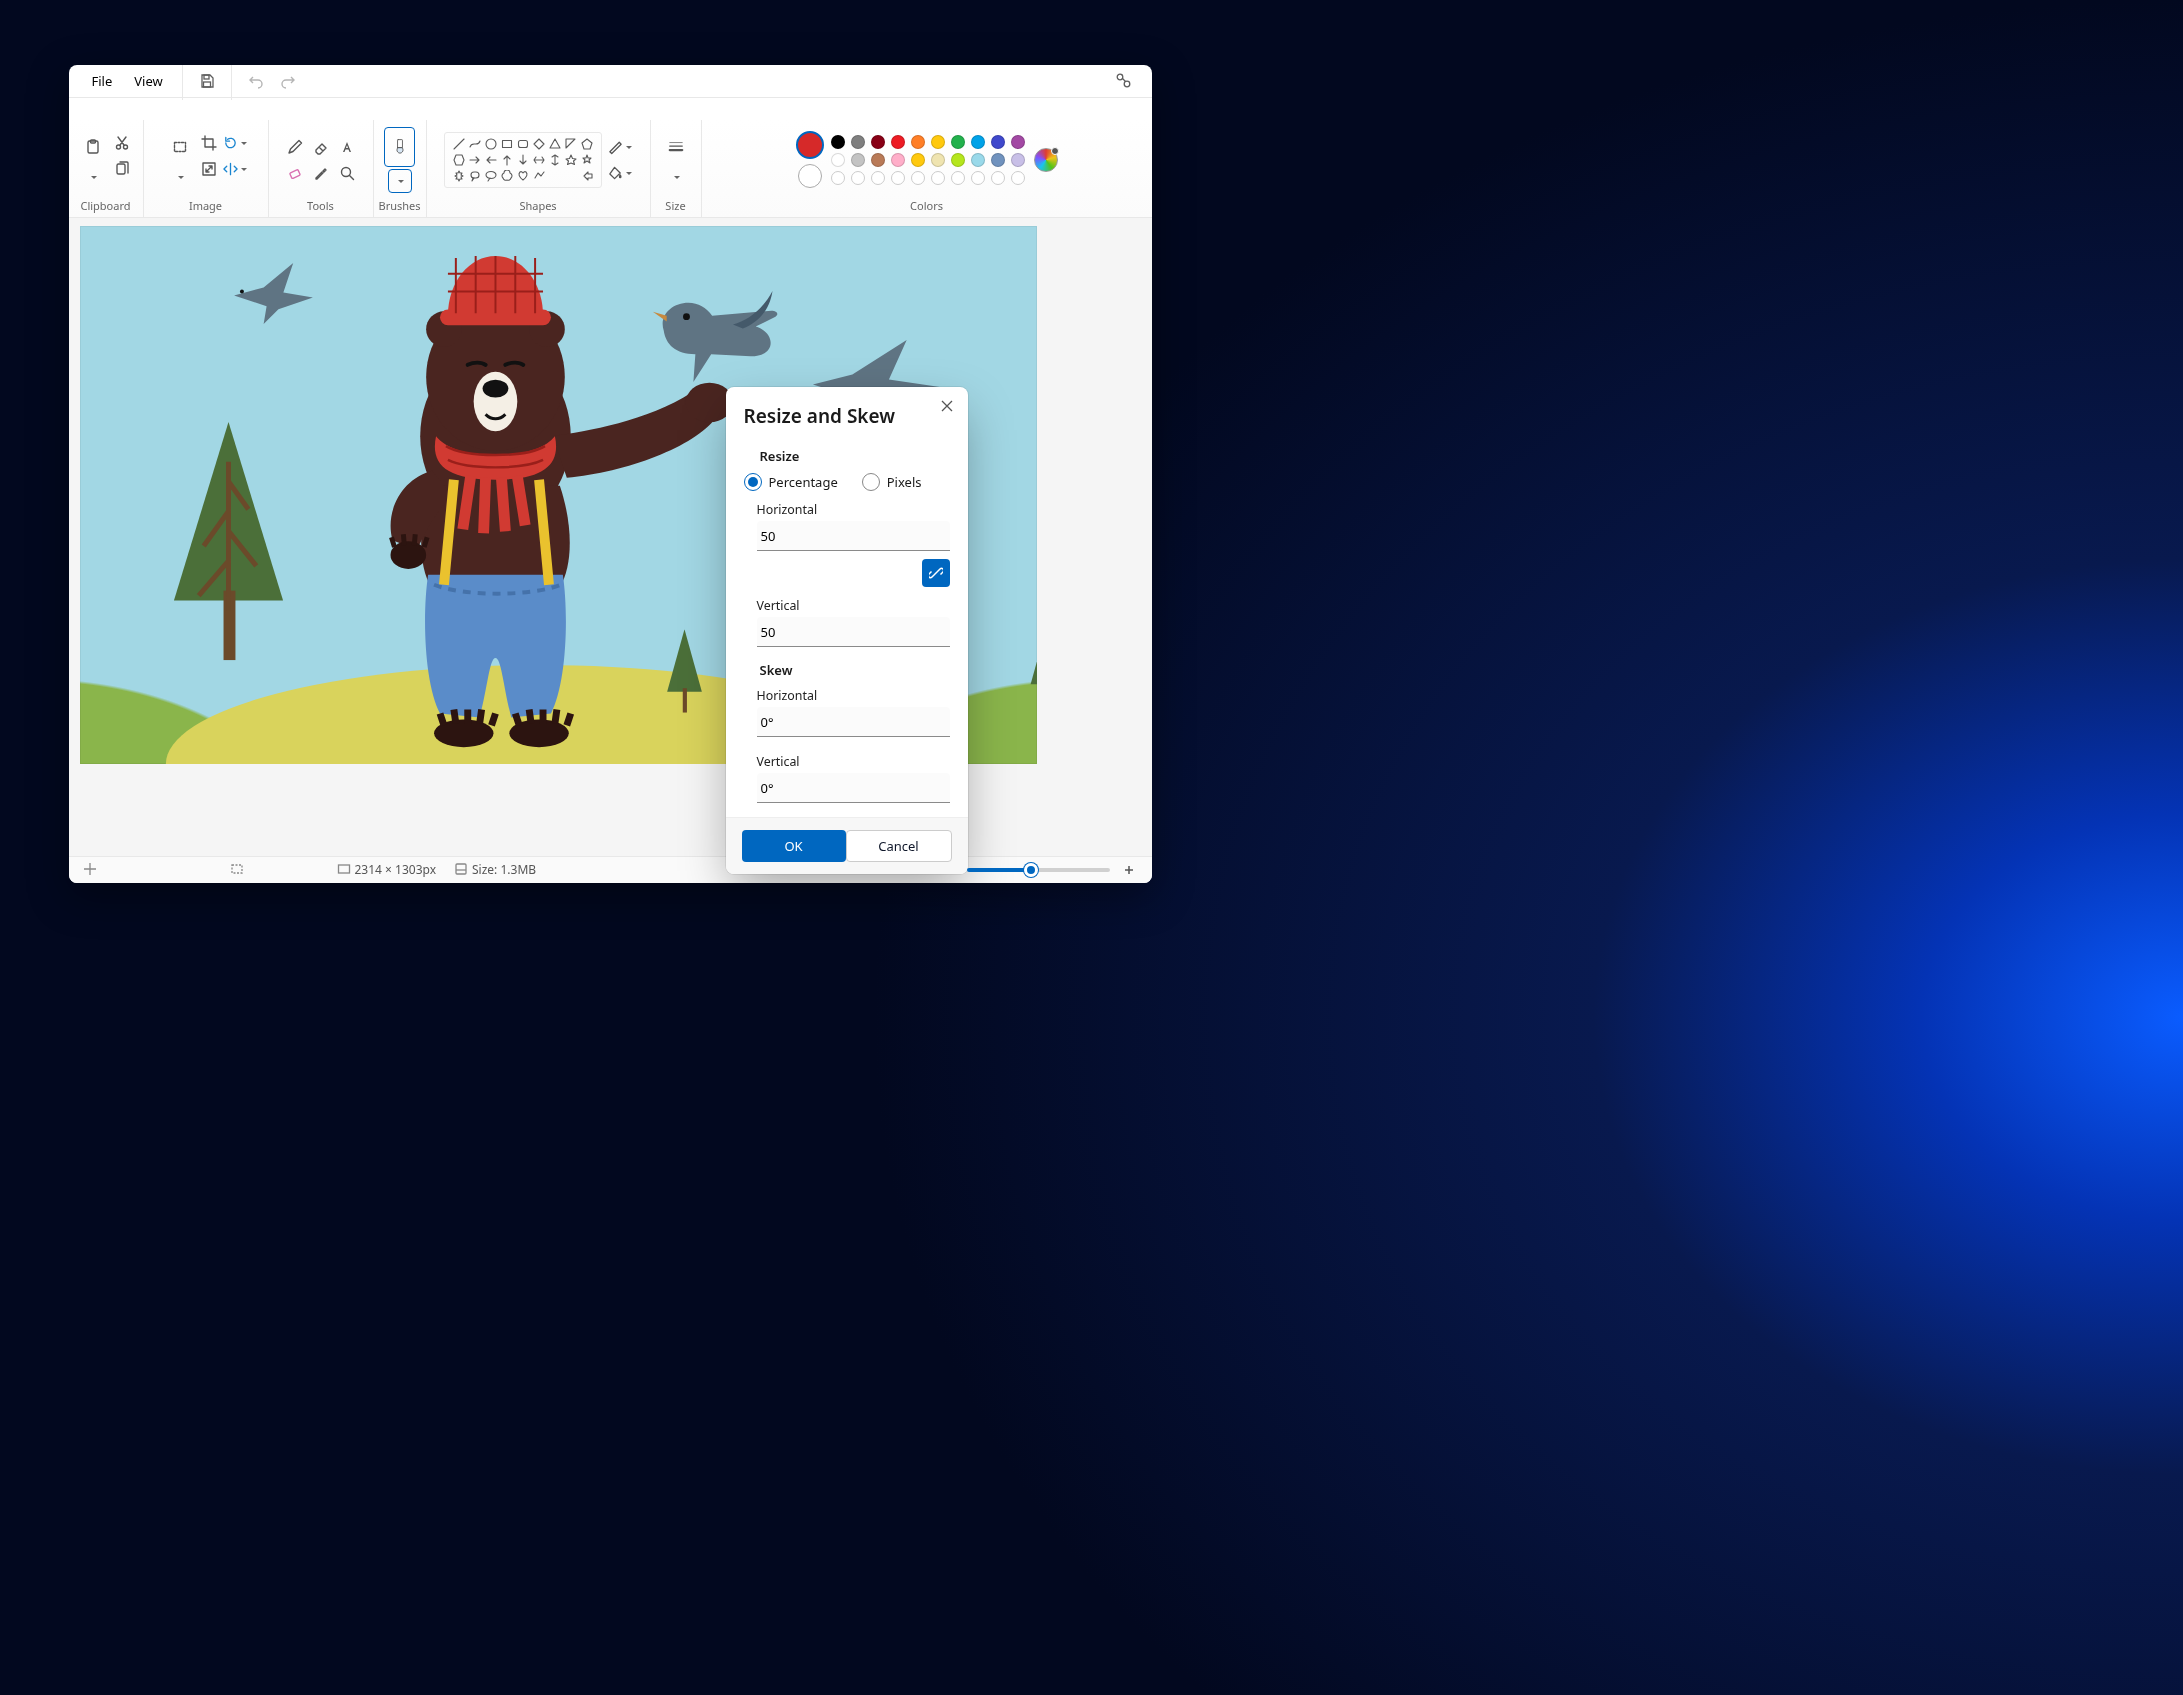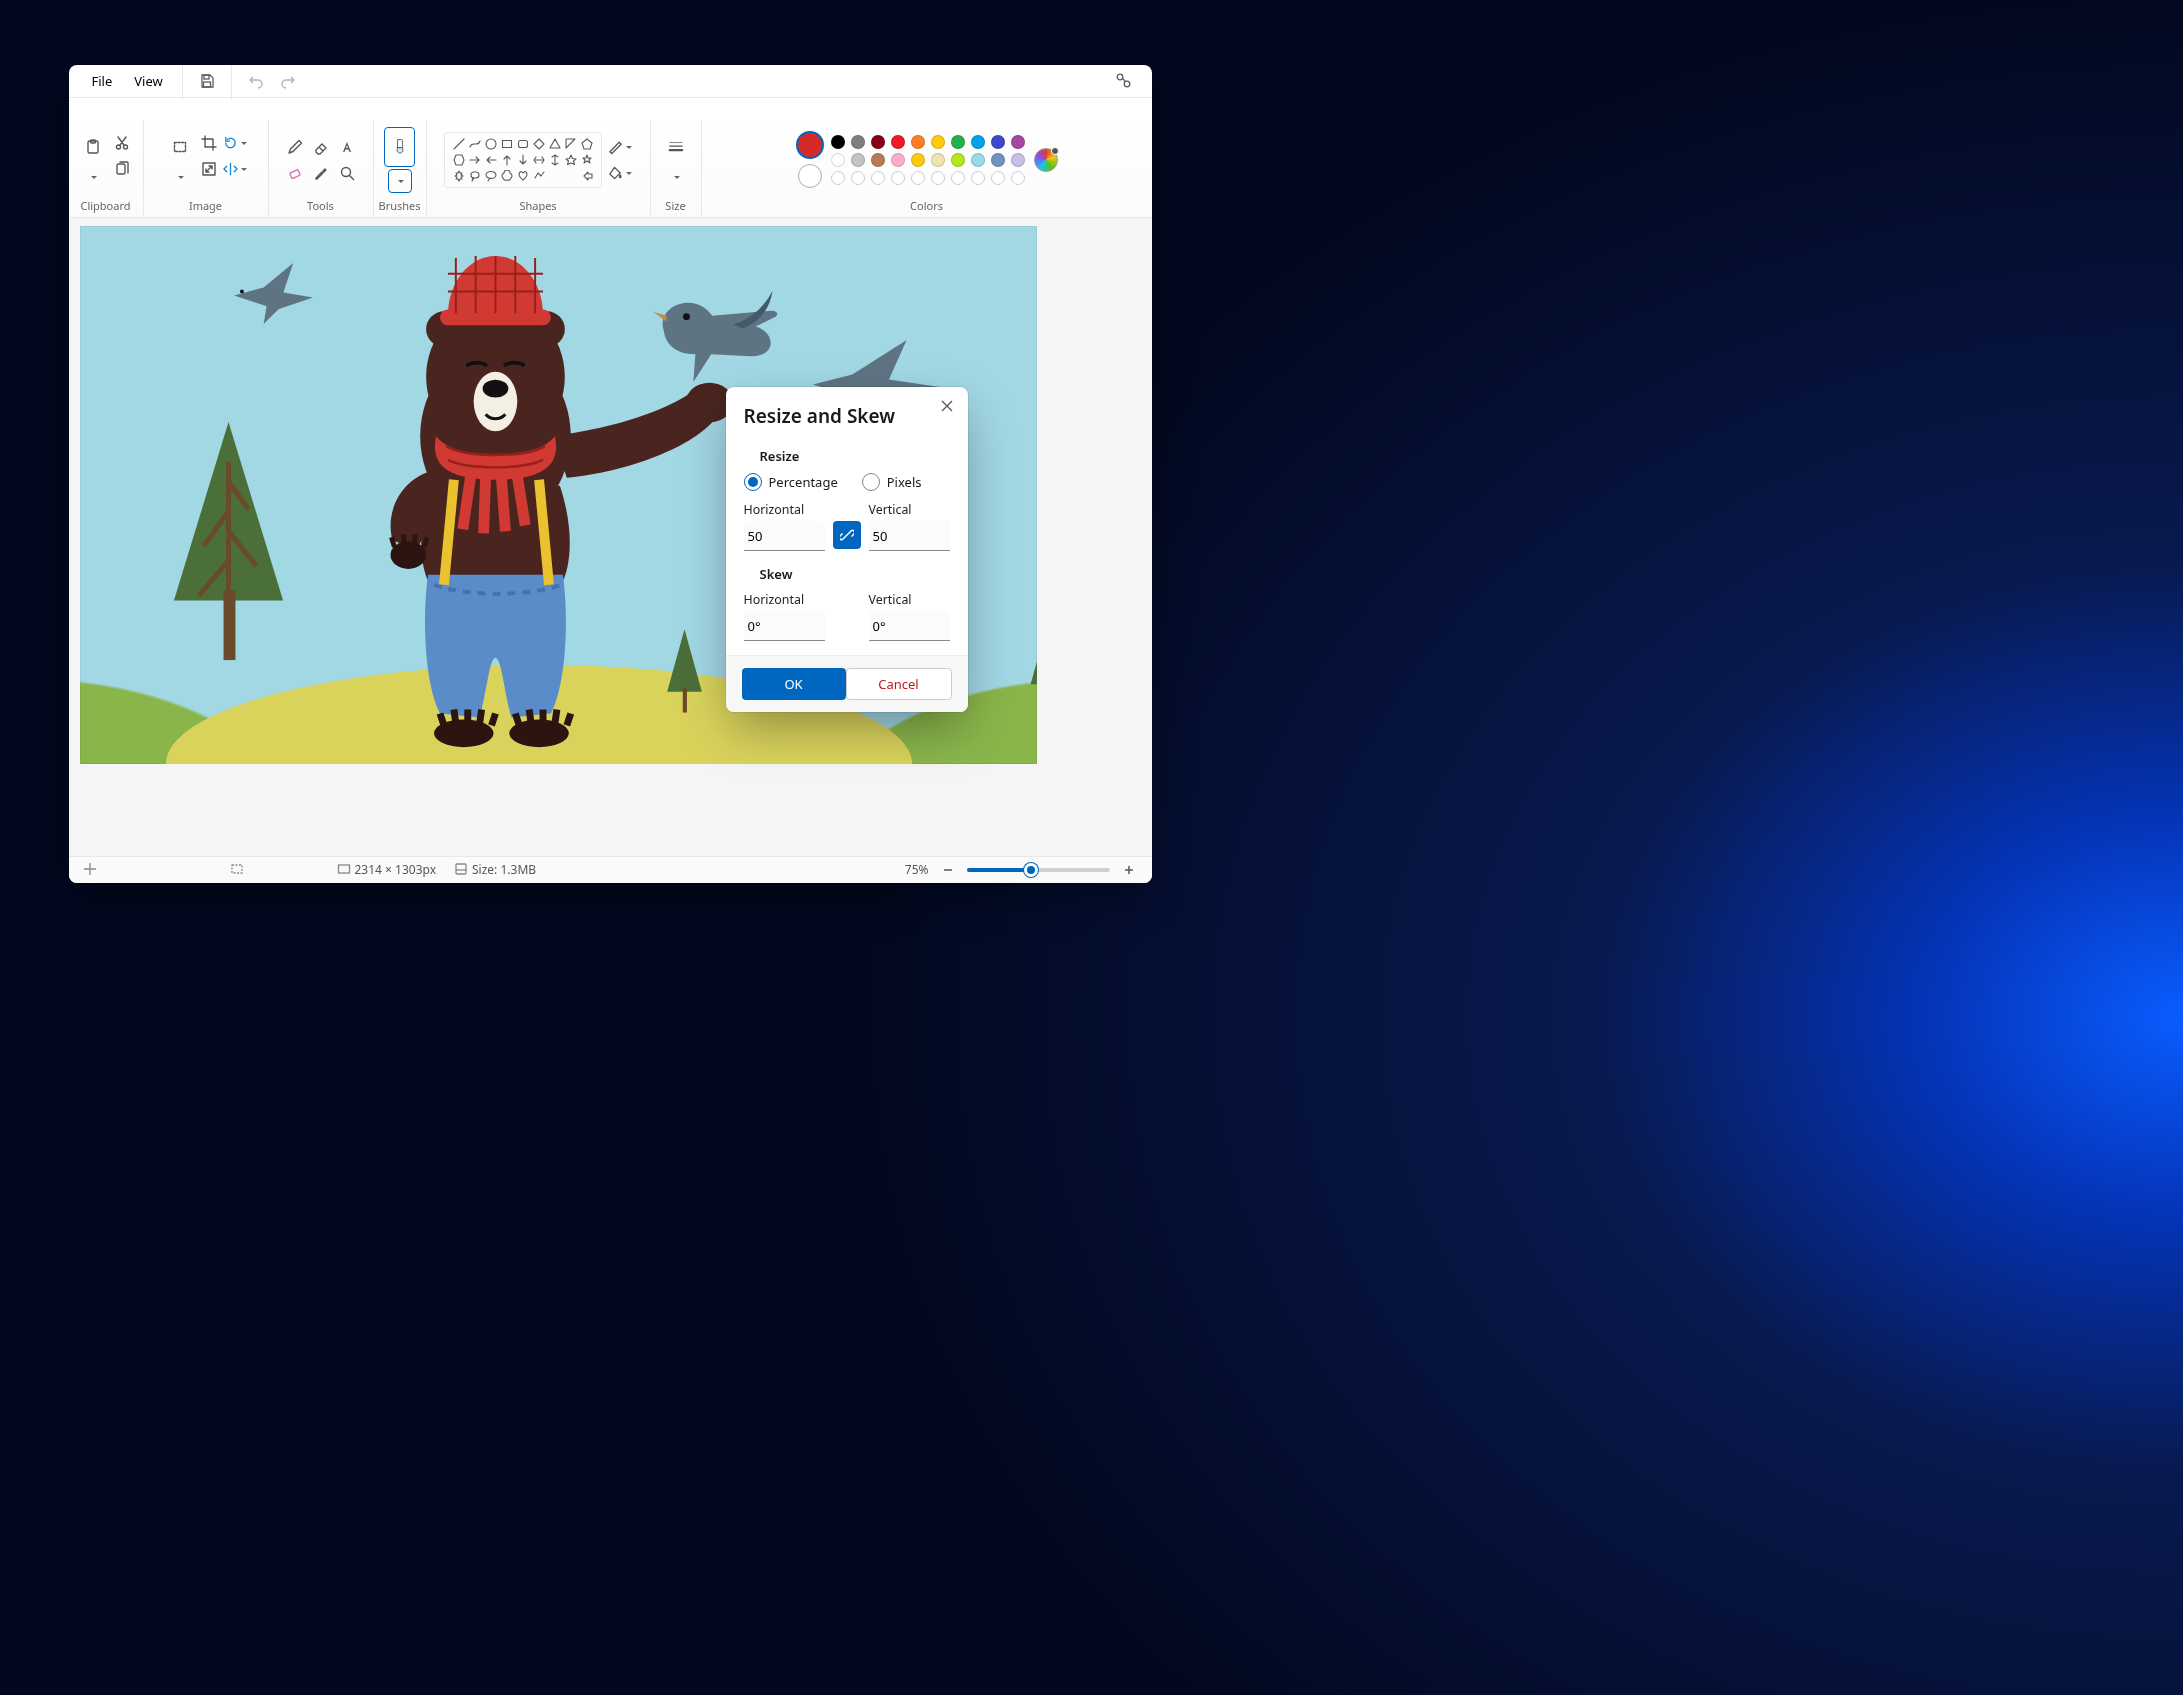--- a/index.html
+++ b/index.html
@@ -122,33 +122,33 @@
   .dialog .dheader { padding: 16px 18px 6px; font-size: 19px; font-weight:600; position:relative;}
   .dialog .dclose { position:absolute; right:10px; top:8px; width:22px; height:22px;
     display:flex;align-items:center;justify-content:center; color:#555;}
   .dialog .dbody { padding: 4px 18px 10px; }
   .dialog .section-label { font-weight:600; font-size:13px; margin: 8px 16px 8px;}
   .dialog .radio-row { display:flex; gap:24px; margin-bottom:10px;}
   .radio { display:flex; align-items:center; gap:7px; font-size:13px;}
   .radio .dot{ width:18px;height:18px;border-radius:50%; border:1.5px solid #888; position:relative;}
   .radio.checked .dot{ border-color:#0067c0;}
   .radio.checked .dot::after{content:"";position:absolute;inset:3px;background:#0067c0;border-radius:50%;}
-  .dialog .field-row { display:flex; gap:8px; align-items:flex-end; margin-bottom:4px;}
+  .dialog .field-row { display:flex; gap:8px; align-items:flex-end; margin-bottom:4px;flex-direction:column;}
   .field { flex:1;}
   .field .flabel { font-size:12.4px; color:#222; margin-bottom:3px;}
   .field input { width:100%; border:none; border-bottom:1.5px solid #8a8a8a; padding:6px 4px 5px;
     font-size:13px; background:#fbfbfb; border-radius:4px 4px 0 0; outline:none;}
   .linker { width:28px; height:28px; border-radius:4px; background:#0067c0; color:#fff;
     display:flex;align-items:center;justify-content:center; align-self:flex-end; margin-bottom:2px;}
   .dialog .dfooter { border-top:1px solid #eee; background:#f7f7f7; padding:12px 16px;
     display:flex; justify-content:flex-start;}
   .btn { flex:1; height:32px; border-radius:4px; display:flex;align-items:center;justify-content:center;
     font-size:13px;}
   .btn.primary{ background:#0067c0; color:#fff;}
-  .btn.secondary{ background:#fff; border:1px solid #ccc; color:#b91c1c;}
+  .btn.secondary{ background:#fff; border:1px solid #ccc; color:#0f172a;}
 </style>
 </head>
 <body>
 
 <div class="window">
 
 
   <div class="menubar">
     <div class="menu-item">File</div>
     <div class="menu-item">View</div>

